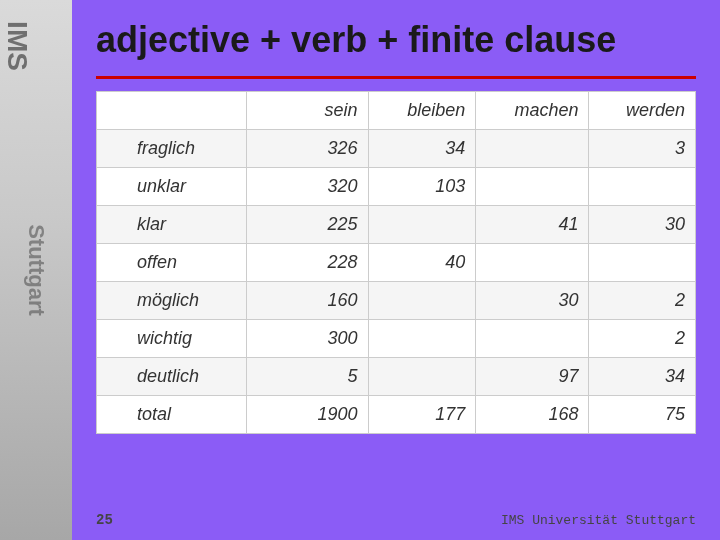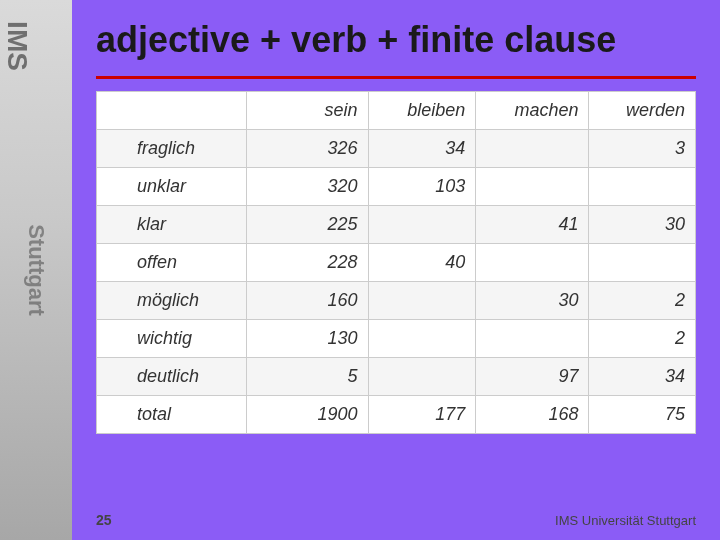--- a/index.html
+++ b/index.html
@@ -154,20 +154,21 @@
 
     
     .footer {
       position: absolute;
       bottom: 12px;
       left: 96px;
       right: 24px;
       display: flex;
       justify-content: space-between;
       align-items: center;
+      font-family: Liberation Mono, monospace;
     }
 
     .footer-page {
       font-size: 14px;
       color: #444444;
       font-weight: bold;
     }
 
     .footer-institute {
       font-size: 13px;
@@ -230,21 +231,21 @@
         </tr>
         <tr>
           <td class="orange-text">möglich</td>
           <td>160</td>
           <td></td>
           <td>30</td>
           <td>2</td>
         </tr>
         <tr>
           <td class="orange-text">wichtig</td>
-          <td>130</td>
+          <td>300</td>
           <td></td>
           <td></td>
           <td>2</td>
         </tr>
         <tr>
           <td class="orange-text">deutlich</td>
           <td>5</td>
           <td></td>
           <td>97</td>
           <td>34</td>

